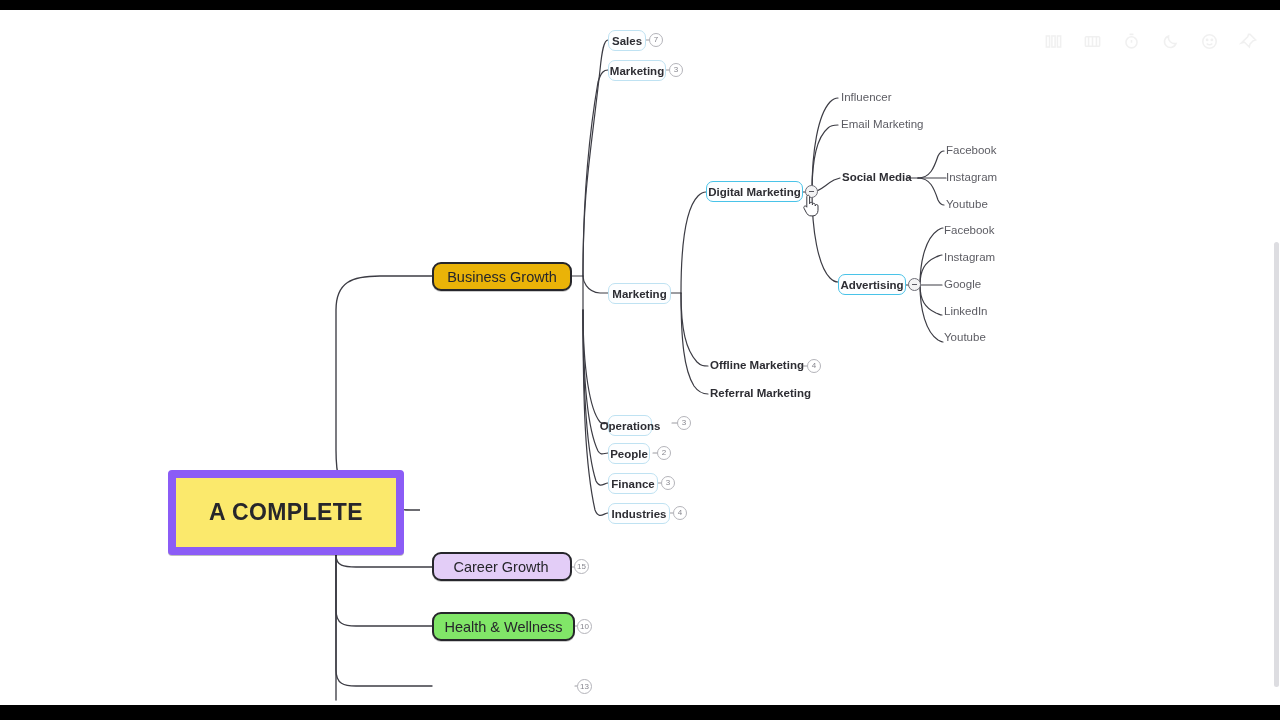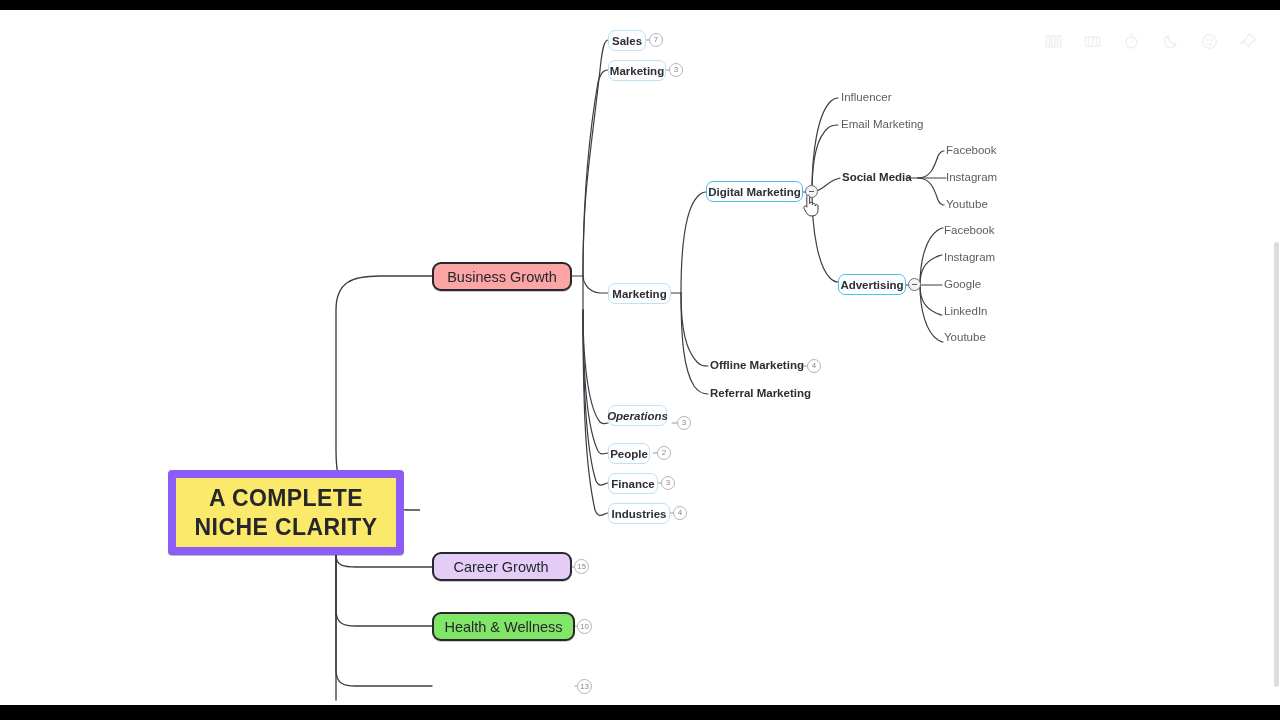--- a/index.html
+++ b/index.html
@@ -66,21 +66,21 @@
   
   .node.main {
     border: 2.5px solid #26262b;
     border-radius: 9px;
     font-size: 14.5px;
     color: #26262b;
     font-weight: normal;
     padding: 0 14px;
     box-shadow: 0 1px 0 rgba(0,0,0,.2);
   }
-  .node.main.gray   { background: #fca5a5; }
+  .node.main.gray   { background: #eab308; }
   .node.main.purple { background: #e3cdf7; padding-left: 12px; }
   .node.main.green  { background: #81e668; }
   .node.main.blue   { background: #a8d4f5; }
 
   
   .node.sub {
     border: 1.6px solid #bfe2f2;
     border-radius: 7px;
     background: #fdfeff;
     color: #2d2d33;
@@ -268,21 +268,20 @@
         <path d="M 668 503 L 673 503"></path>
         <path d="M 801 356 L 808 356"></path>
         <path d="M 572 557 L 575 557"></path>
         <path d="M 575 616 L 578 616"></path>
         <path d="M 575 676 L 578 676"></path>
       </g>
     </svg>
 
     <div class="node root" id="root-node" style="left:168px; top:460px; width:236px; height:85px;">
       <span>A COMPLETE</span>
-      <span>NICHE CLARITY</span>
     </div>
 
     <div class="node main gray" style="left:432px; top:252px; width:140px; height:29px;">
       <span>Business Growth</span>
     </div>
 
     <div class="node main purple" style="left:432px; top:542px; width:140px; height:29px;">
       <span>Career Growth</span>
     </div>
     <div class="badge big" style="left:574px; top:549px;">15</div>
@@ -304,21 +303,21 @@
 
     <div class="node sub" style="left:608px; top:50px; width:58px;">
       <span>Marketing</span>
     </div>
     <div class="badge" style="left:669px; top:53px;">3</div>
 
     <div class="node sub" style="left:608px; top:273px; width:63px;">
       <span>Marketing</span>
     </div>
 
-    <div class="node sub" style="left:608px; top:395px; width:59px;font-style:italic;">
+    <div class="node sub" style="left:608px; top:405px; width:44px;">
       <span>Operations</span>
     </div>
     <div class="badge" style="left:677px; top:406px;">3</div>
 
     <div class="node sub" style="left:608px; top:433px; width:42px;">
       <span>People</span>
     </div>
     <div class="badge" style="left:657px; top:436px;">2</div>
 
     <div class="node sub" style="left:608px; top:463px; width:50px;">

